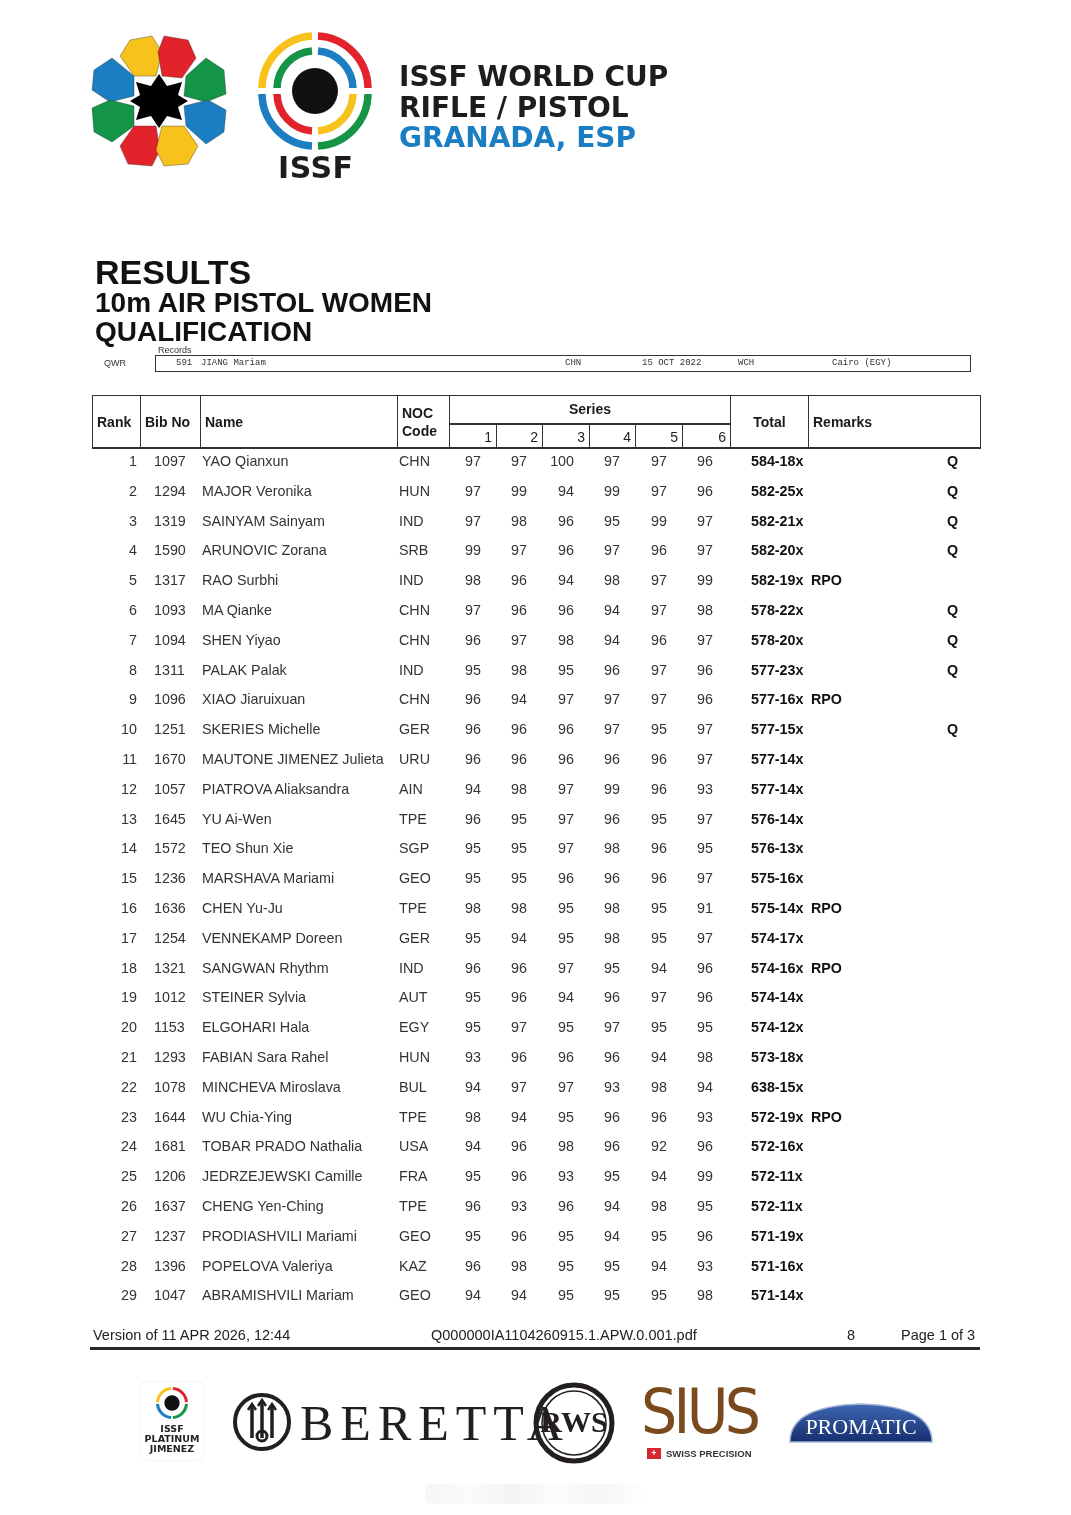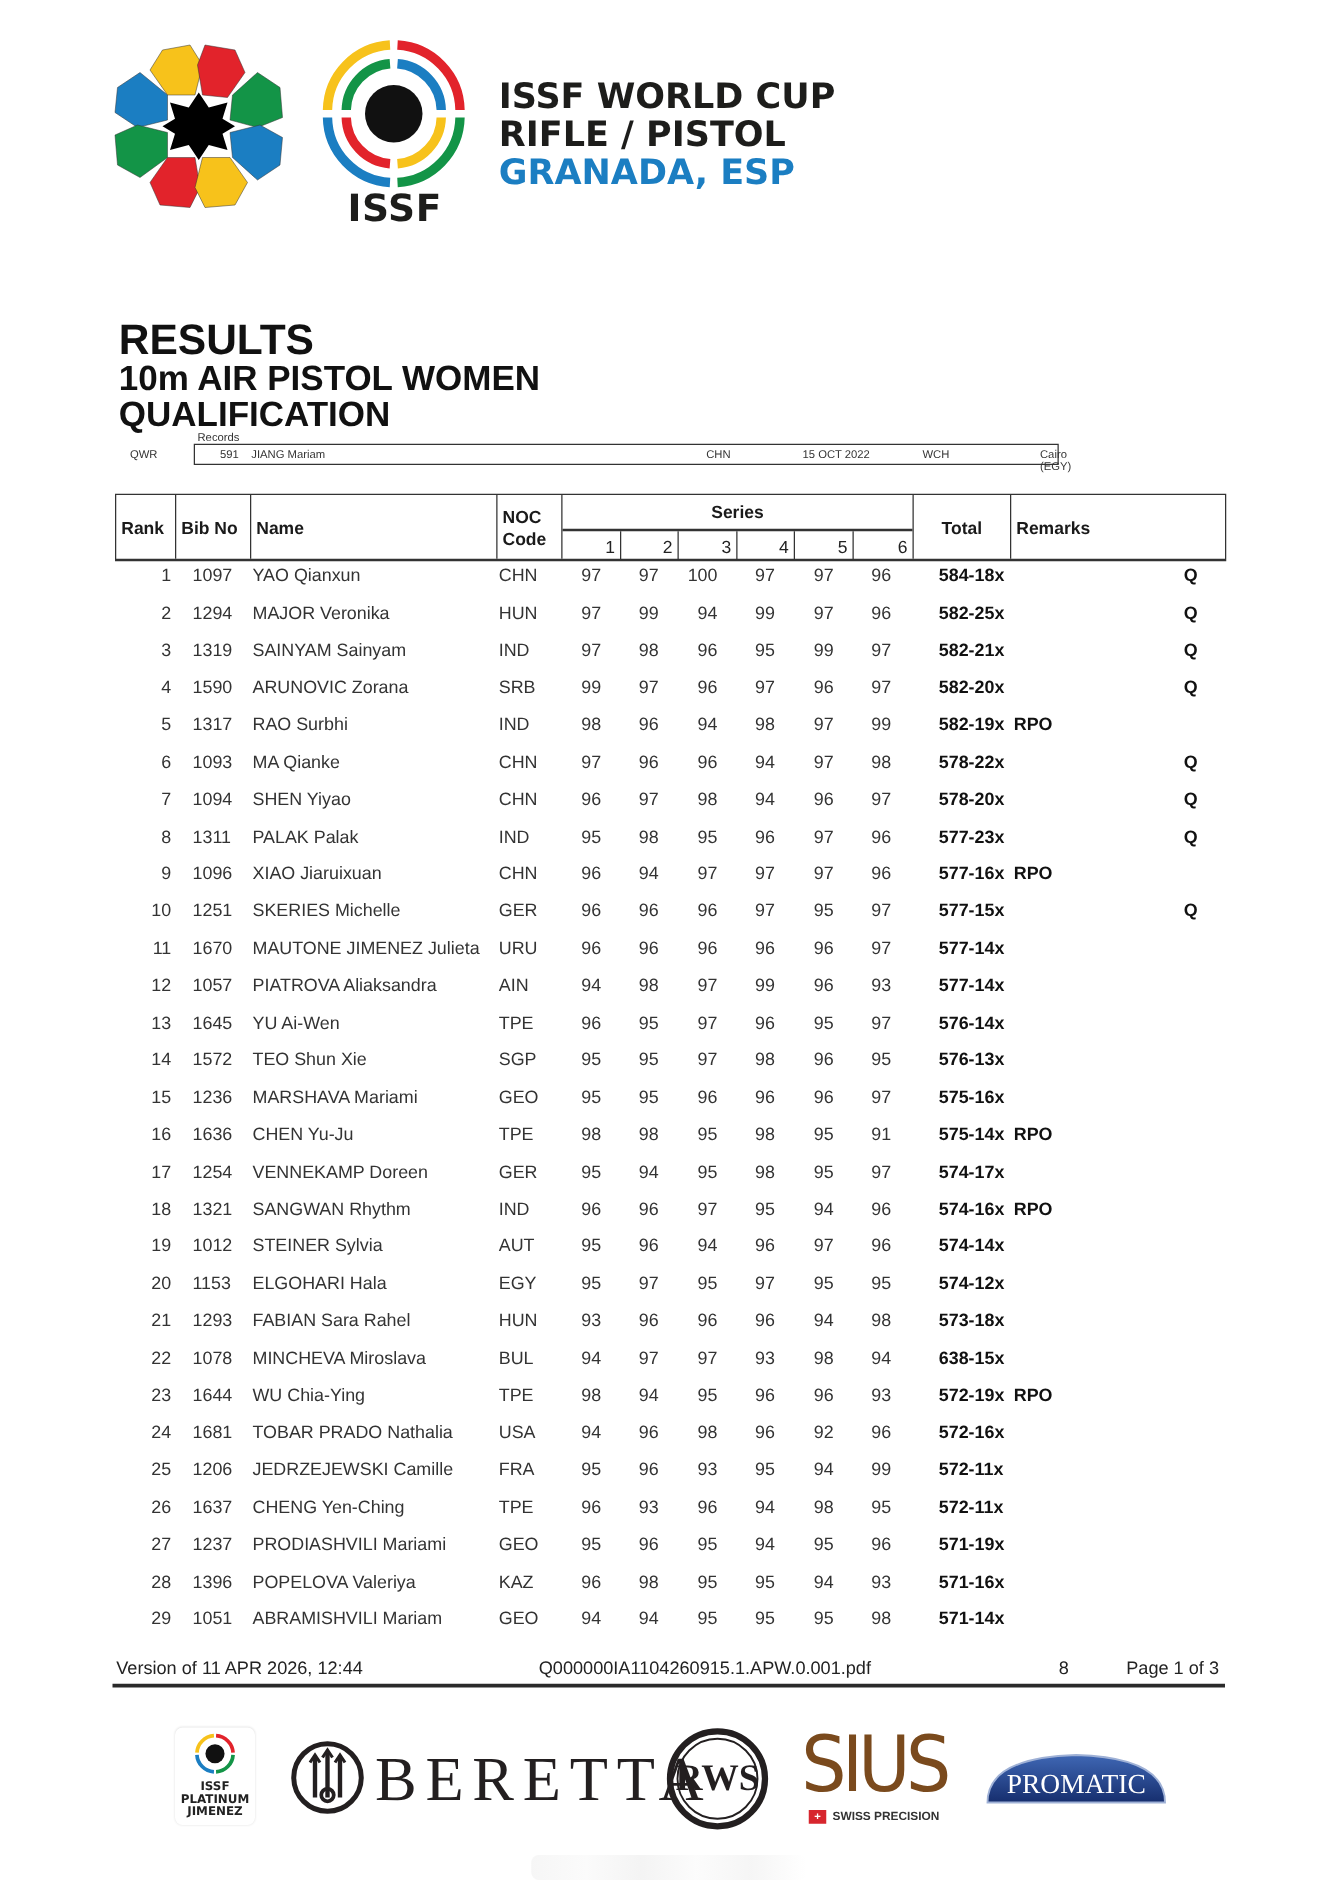--- a/index.html
+++ b/index.html
@@ -15,21 +15,21 @@
 
   .results-block { position: absolute; left: 95px; top: 226px; margin-top: 29px; }
   .results-title { font-size: 34px; font-weight: 700; line-height: 34px; color: #111; }
   .event-name { font-size: 28px; font-weight: 700; line-height: 28px; color: #111; margin-top: 0px; }
   .phase { font-size: 28px; font-weight: 700; line-height: 30px; color: #111; }
   .date-line { font-size: 17px; line-height: 20px; color: #222; margin-top: 0px; }
 
   
   .records-label { position: absolute; left: 158px; top: 345px; font-size: 9px; color: #333; }
   .qwr-label { position: absolute; left: 104px; top: 358px; font-size: 9px; color: #333; }
-  .records-box { position: absolute; left: 155px; top: 355px; width: 692px; height: 17px; border: 1.6px solid #333; font-size: 9px; color: #333; }
+  .records-box { position: absolute; left: 155px; top: 355px; width: 816px; height: 17px; border: 1.6px solid #333; font-size: 9px; color: #333; font-family: Liberation Mono, monospace; }
   .records-box span { position: absolute; top: 2px; }
   .hdr { position: absolute; left: 92px; top: 395px; width: 889px; height: 54px; border: 1.5px solid #333; border-bottom: 2.5px solid #333; }
   .hdr .cell { position: absolute; top: 0; height: 100%; border-right: 1.3px solid #333; font-size: 14px; font-weight: 700; display: flex; align-items: center; padding-left: 4px; color: #1a1a1a; }
   .hdr .series-top { position: absolute; left: 357px; top: 0; width: 280px; height: 29px; border-bottom: 2.5px solid #333; font-size: 14px; font-weight: 700; text-align: center; line-height: 26px; }
   .hdr .sub { position: absolute; top: 29px; height: 23px; border-right: 1.3px solid #333; font-size: 14px; text-align: right; padding-right: 4px; line-height: 24px; color: #222; }
 
   .rows { position: absolute; left: 92px; top: 446px; width: 889px; }
   .row { position: relative; height: 29.8px; font-size: 14.3px; color: #333; }
   .row span { position: absolute; top: 7px; white-space: nowrap; }
   .c-rank { left: 0; width: 45px; text-align: right; }
@@ -546,21 +546,21 @@
       <span class="c-s" style="left:452px">95</span>
       <span class="c-s" style="left:498px">95</span>
       <span class="c-s" style="left:545px">94</span>
       <span class="c-s" style="left:591px">93</span>
       <span class="c-total">571-16x</span>
       <span class="c-rem"></span>
       <span class="c-q"></span>
     </div>
     <div class="row">
       <span class="c-rank">29</span>
-      <span class="c-bib">1051</span>
+      <span class="c-bib">1047</span>
       <span class="c-name">ABRAMISHVILI Mariam</span>
       <span class="c-noc">GEO</span>
       <span class="c-s" style="left:359px">94</span>
       <span class="c-s" style="left:405px">94</span>
       <span class="c-s" style="left:452px">95</span>
       <span class="c-s" style="left:498px">95</span>
       <span class="c-s" style="left:545px">95</span>
       <span class="c-s" style="left:591px">98</span>
       <span class="c-total">571-14x</span>
       <span class="c-rem"></span>

